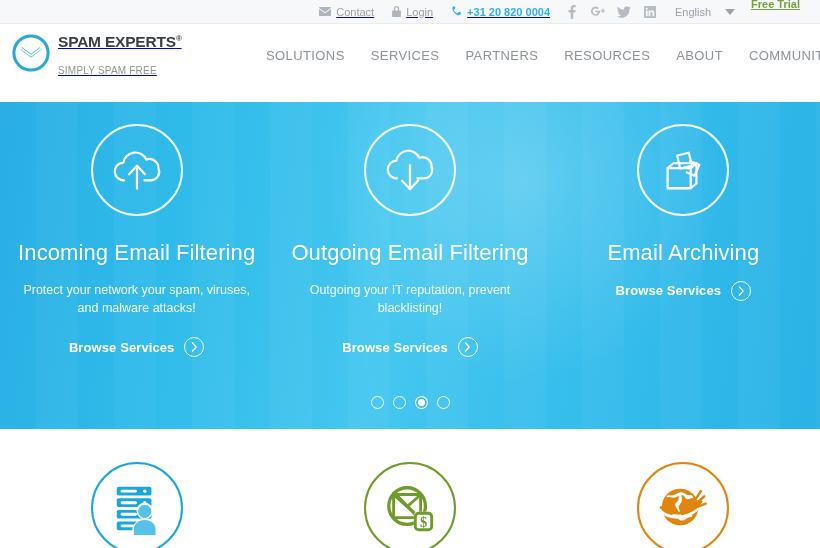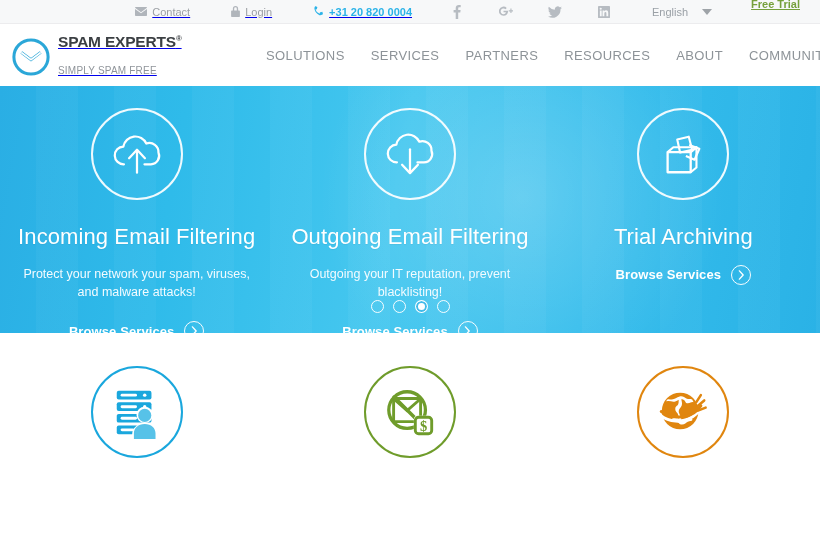--- a/index.html
+++ b/index.html
@@ -15,21 +15,20 @@
   .topbar {
     height: 24px;
     background: #f7f8f9;
     border-bottom: 1px solid #ececee;
     display: flex;
     align-items: center;
     justify-content: flex-end;
     padding-right: 10px;
     font-size: 11px;
     color: #9aa0a6;
-    gap: 23px;
   }
   .topbar-item {
     display: flex;
     align-items: center;
     gap: 5px;
     padding: 0 9px;
     height: 24px;
     white-space: nowrap;
   }
   .topbar-item .lbl { color: #9b9fa4; font-size: 11px; }
@@ -55,21 +54,21 @@
   }
 
   
   .header {
     height: 62px;
     background: #ffffff;
     display: flex;
     align-items: center;
     position: relative;
   }
-  .logo { display: flex; align-items: flex-end; padding-left: 12px; gap: 8px; }
+  .logo { display: flex; align-items: flex-start; padding-left: 12px; gap: 8px; }
   .logo-mark { width: 38px; height: 38px; display: block; }
   .logo-text { display: flex; flex-direction: column; justify-content: center; }
   .logo-title {
     font-size: 15.5px; font-weight: bold; color: #3b3f43;
     letter-spacing: -0.2px; line-height: 1.05; position: relative;
   }
   .logo-title .reg { font-size: 8px; vertical-align: super; font-weight: bold; }
   .logo-sub {
     font-size: 10px; color: #8f949a; letter-spacing: 0.2px;
     margin-top: 14px;
@@ -79,24 +78,25 @@
     height: 62px; display: flex; align-items: center; gap: 26px;
   }
   .nav a {
     font-size: 13px; color: #8d9398; text-decoration: none;
     letter-spacing: 0.4px; white-space: nowrap;
   }
 
   
   .hero {
     position: relative;
-    height: 247px;
+    height: 327px;
     overflow: hidden;
     background:
       linear-gradient(100deg, #2aaee4 0%, #2fbbea 22%, #45c7ef 48%, #35bdec 72%, #2ab2e6 100%);
+    margin-top: 16px;
   }
   .hero-stripes {
     position: absolute; inset: 0;
     background: repeating-linear-gradient(
       to right,
       rgba(255,255,255,0.00) 0px,
       rgba(255,255,255,0.00) 36px,
       rgba(255,255,255,0.035) 36px,
       rgba(255,255,255,0.035) 78px);
     pointer-events: none;
@@ -313,21 +313,21 @@
     <div class="slide">
       <div class="slide-ring">
         <svg width="54" height="50" viewBox="0 0 56 52">
           <path d="M22 11 34 8l3.5 13.5L25 24.5z" fill="none" stroke="#fff" stroke-width="2.2" stroke-linejoin="round"></path>
           <path d="M34.5 16.5 45 20.5l-5 11.5-9-4" fill="none" stroke="#fff" stroke-width="2.2" stroke-linejoin="round"></path>
           <path d="M12 24h24v21H12z" fill="none" stroke="#fff" stroke-width="2.4" stroke-linejoin="round"></path>
           <path d="M12 24 18 19h24l-6 5" fill="none" stroke="#fff" stroke-width="2.2" stroke-linejoin="round"></path>
           <path d="M36 24l6-5v21l-6 5" fill="none" stroke="#fff" stroke-width="2.2" stroke-linejoin="round"></path>
         </svg>
       </div>
-      <div class="slide-title">Trial Archiving</div>
+      <div class="slide-title">Email Archiving</div>
       <a class="browse" href="#">
         <span>Browse Services</span>
         <span class="circ">
           <svg width="7" height="10" viewBox="0 0 8 12">
               <path d="M1.5 1 6 6l-4.5 5" fill="none" stroke="#fff" stroke-width="1.6" stroke-linecap="round" stroke-linejoin="round"></path>
             </svg>
         </span>
       </a>
     </div>
   </div>

